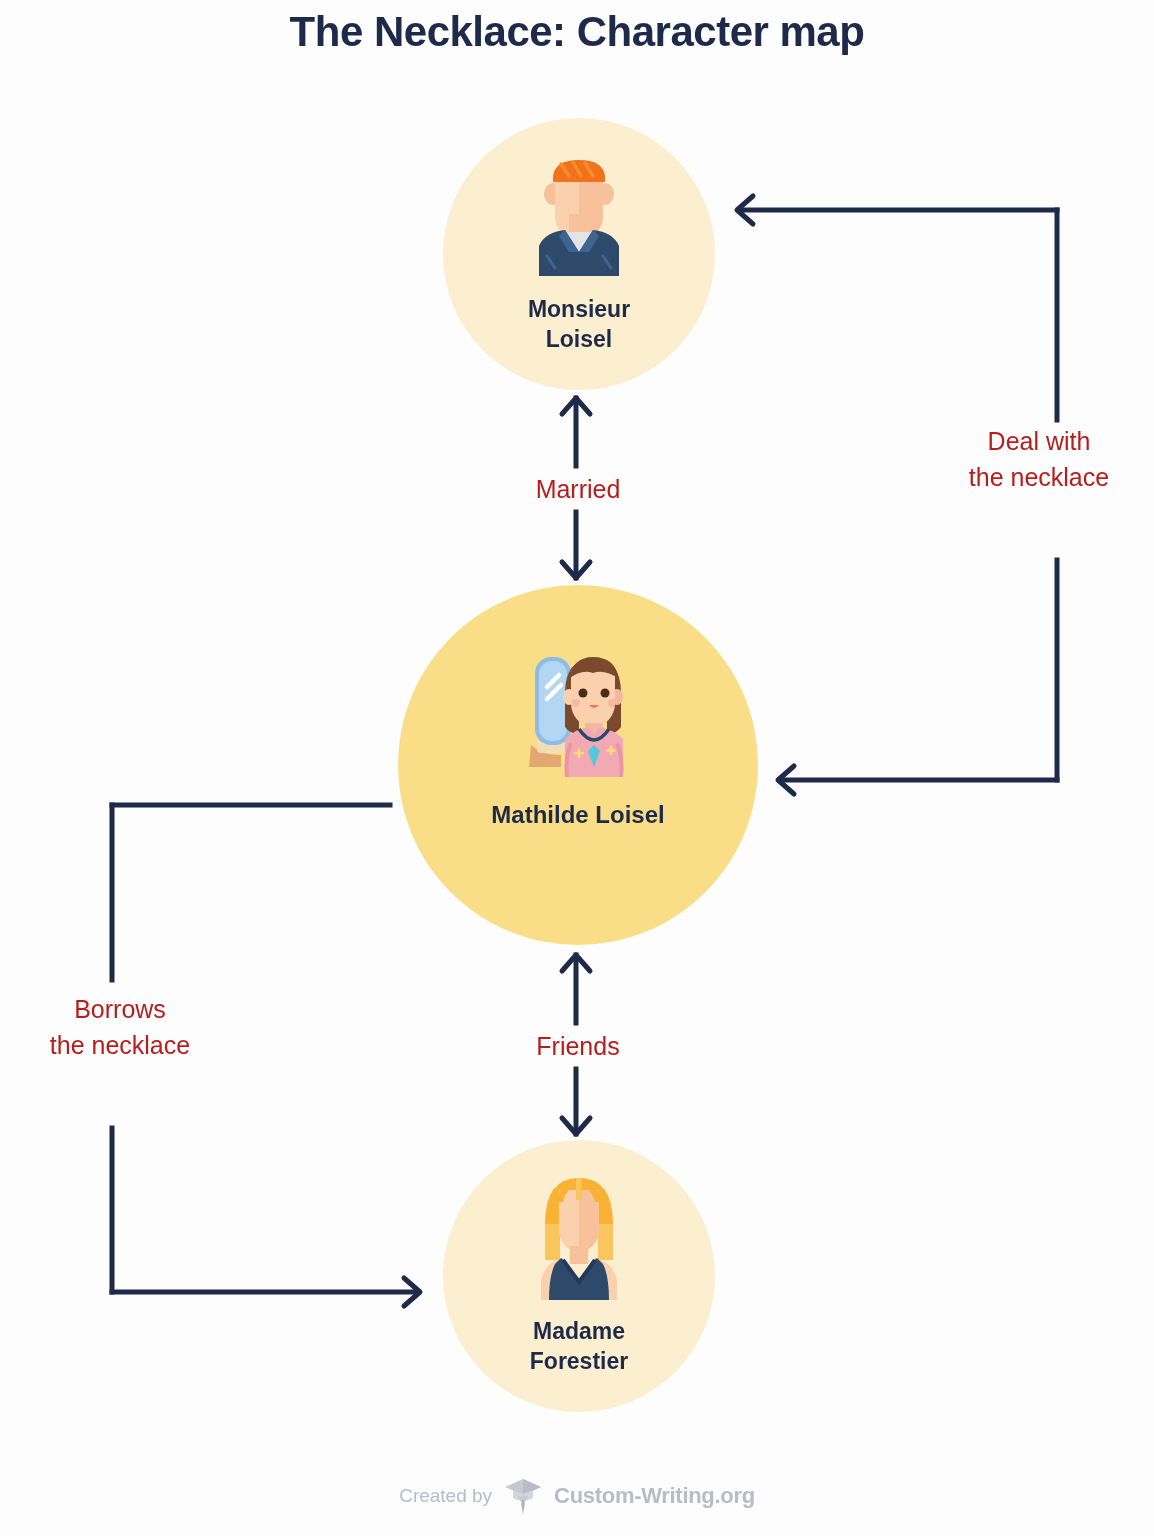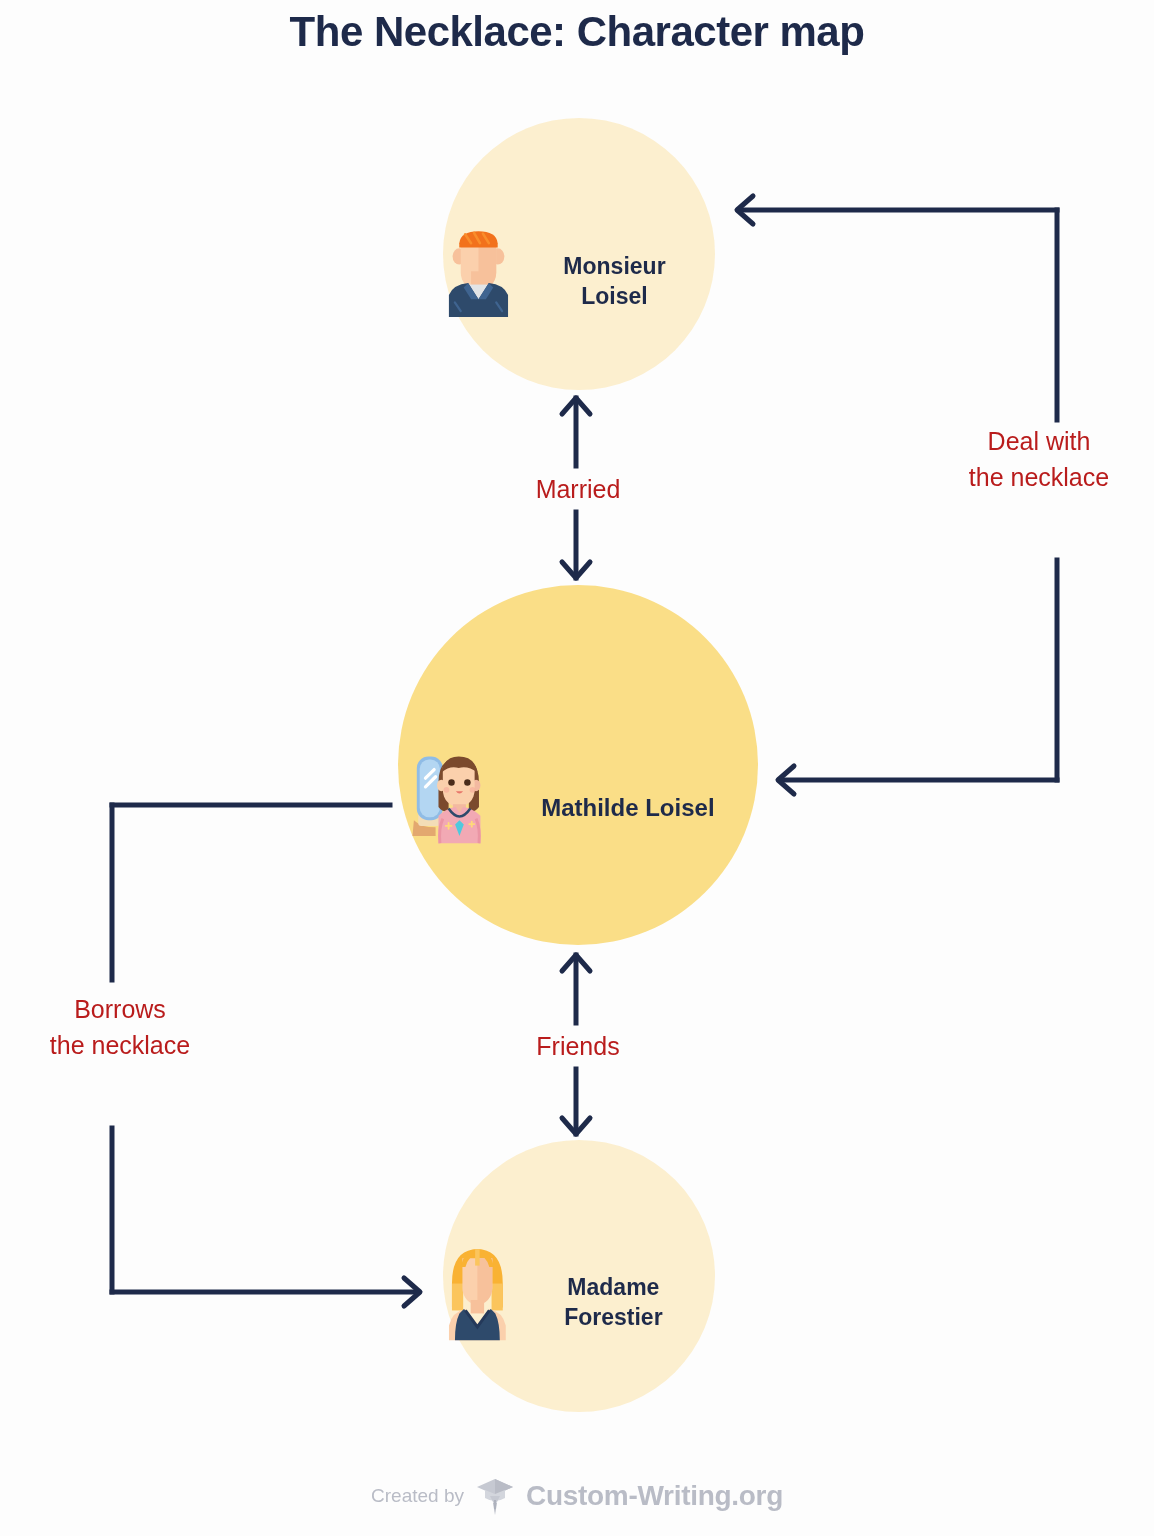--- a/index.html
+++ b/index.html
@@ -36,21 +36,21 @@
     top: 0;
     width: 1154px;
     height: 1536px;
   }
 
   
   .node {
     position: absolute;
     border-radius: 50%;
     display: flex;
-    flex-direction: row;
+    flex-direction: column;
     align-items: center;
     justify-content: flex-start;
     box-sizing: border-box;
   }
   .node-label {
     font-size: 23px;
     font-weight: bold;
     color: #1e2a4a;
     text-align: center;
     line-height: 1.32;
@@ -130,21 +130,21 @@
     display: flex;
     align-items: center;
     justify-content: center;
     gap: 12px;
   }
   #footer-created-by {
     font-size: 19px;
     color: #b9bcc6;
   }
   #footer-brand {
-    font-size: 28px;
+    font-size: 22px;
     font-weight: bold;
     color: #b9bcc6;
     letter-spacing: -0.3px;
   }
 </style>
 </head>
 <body>
 
 <div id="page-title">The Necklace: Character map</div>
 

